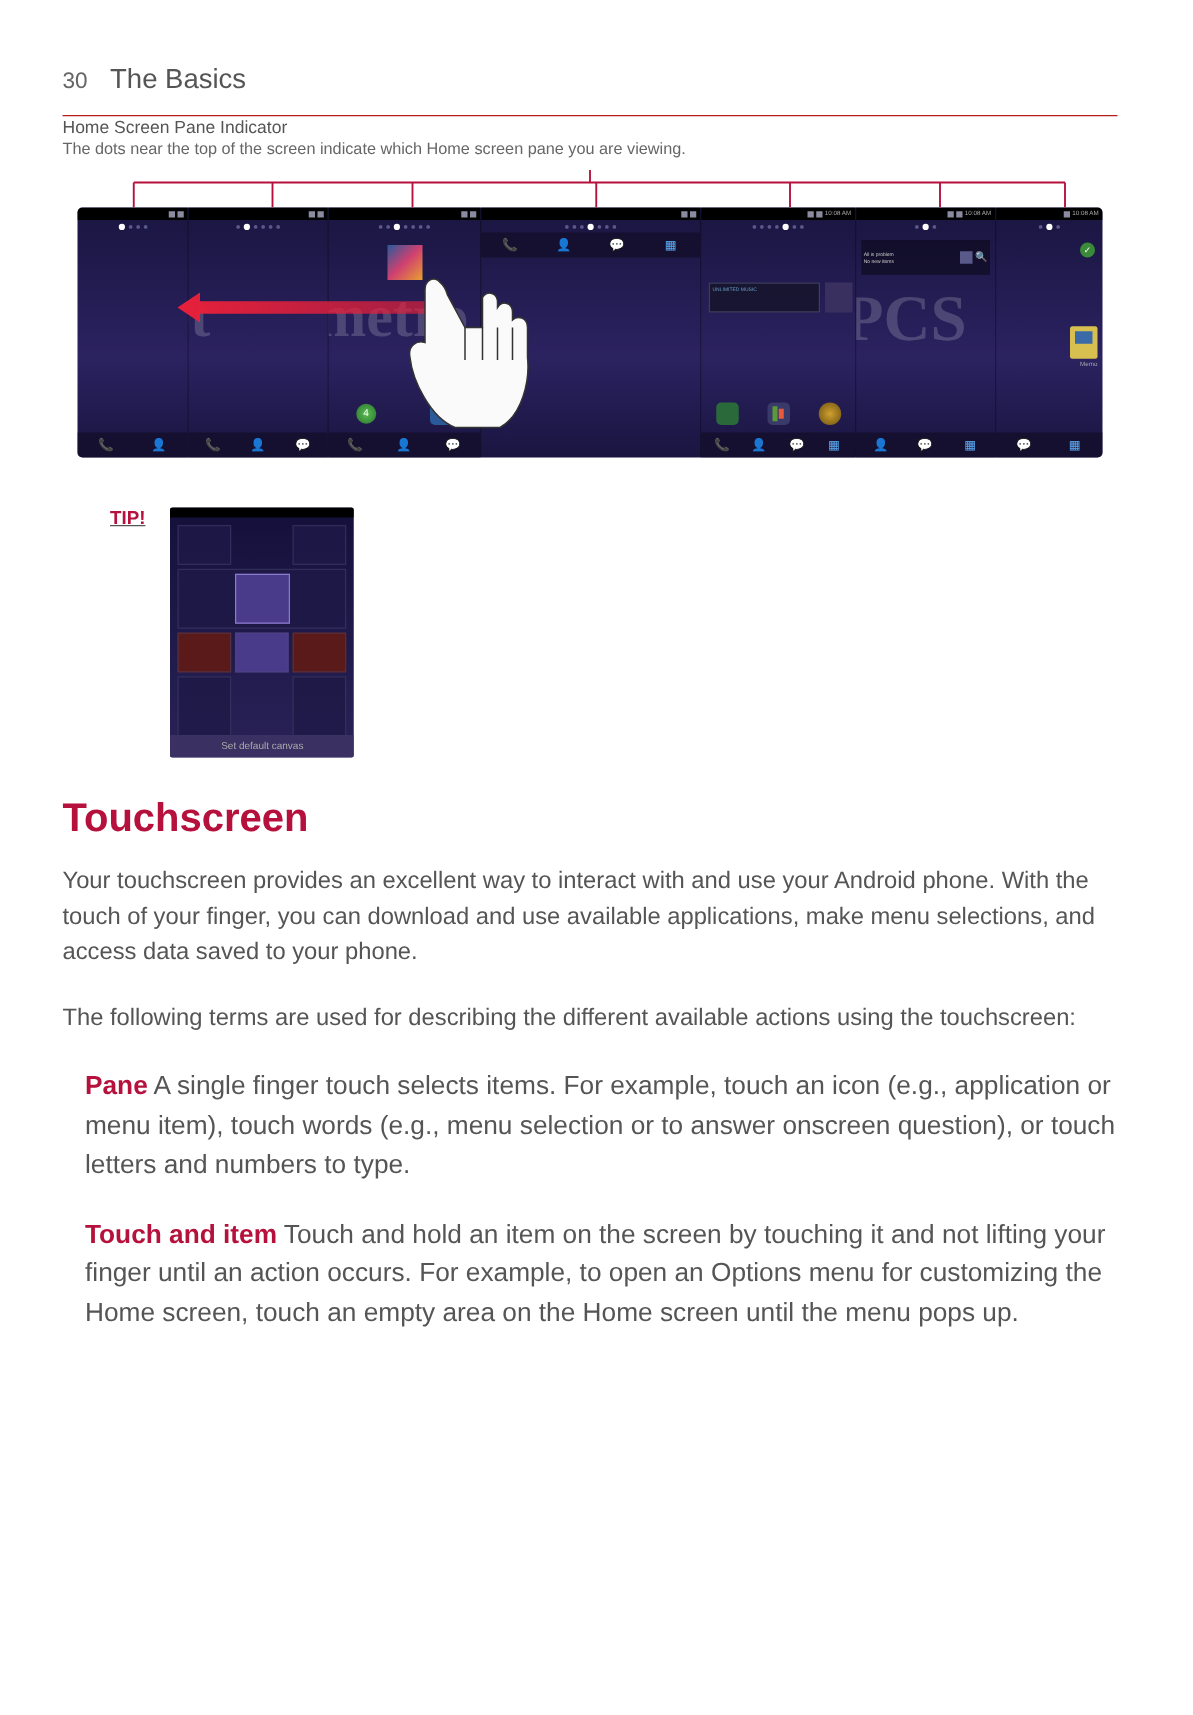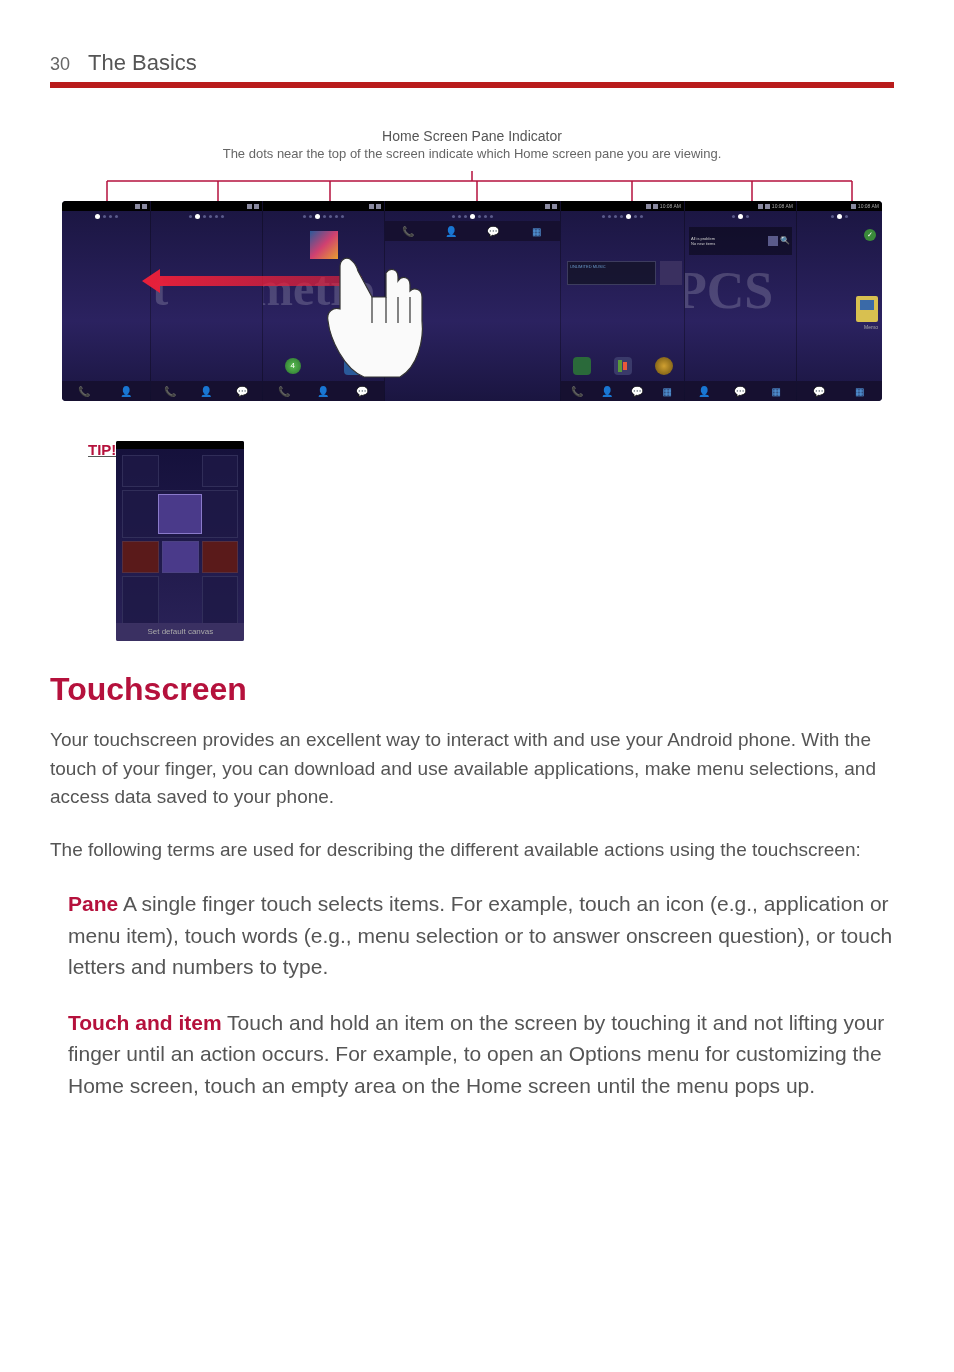--- a/index.html
+++ b/index.html
@@ -11,36 +11,34 @@
       font-family: Arial, Helvetica, sans-serif;
       width: 954px;
       height: 1372px;
       background: #fff;
       color: #555;
       padding: 50px 60px 50px 50px;
     }
     .header-row {
       display: flex;
       align-items: baseline;
-      border-bottom: 6px solid #b91c1c;
-      padding-bottom: 6px;
-      margin-bottom: 40px;
+      border-bottom: 1px solid #b91c1c;
+      padding-bottom: 16px;
     }
     .page-num {
       font-size: 18px;
       color: #666;
       margin-right: 18px;
     }
     .header-title {
       font-size: 22px;
       color: #555;
       font-weight: normal;
     }
     .indicator-block {
-      text-align: center;
       margin-bottom: 6px;
     }
     .indicator-title {
       font-size: 14px;
       color: #555;
       margin-bottom: 2px;
     }
     .indicator-sub {
       font-size: 13px;
       color: #666;
@@ -245,38 +243,39 @@
       position: absolute;
       top: 4px;
       left: 4px;
       width: 14px;
       height: 10px;
       background: #3a6aa8;
     }
     .tip-row {
       display: flex;
       margin-bottom: 10px;
+      gap: 20px;
       align-items: flex-start;
       text-decoration: underline;
     }
     .tip-label {
       color: #b5113c;
       font-weight: bold;
       font-size: 15px;
       margin-left: 38px;
       flex-shrink: 0;
     }
     .tip-text {
       font-size: 15px;
       color: #666;
       line-height: 1.5;
       flex: 1;
     }
     .mini-canvas {
-      width: 128px;
+      width: 147px;
       height: 200px;
       background: linear-gradient(180deg, #14103a 0%, #2a2258 100%);
       flex-shrink: 0;
       position: relative;
       border-radius: 2px;
       overflow: hidden;
     }
     .mini-status {
       height: 8px;
       background: #000;

